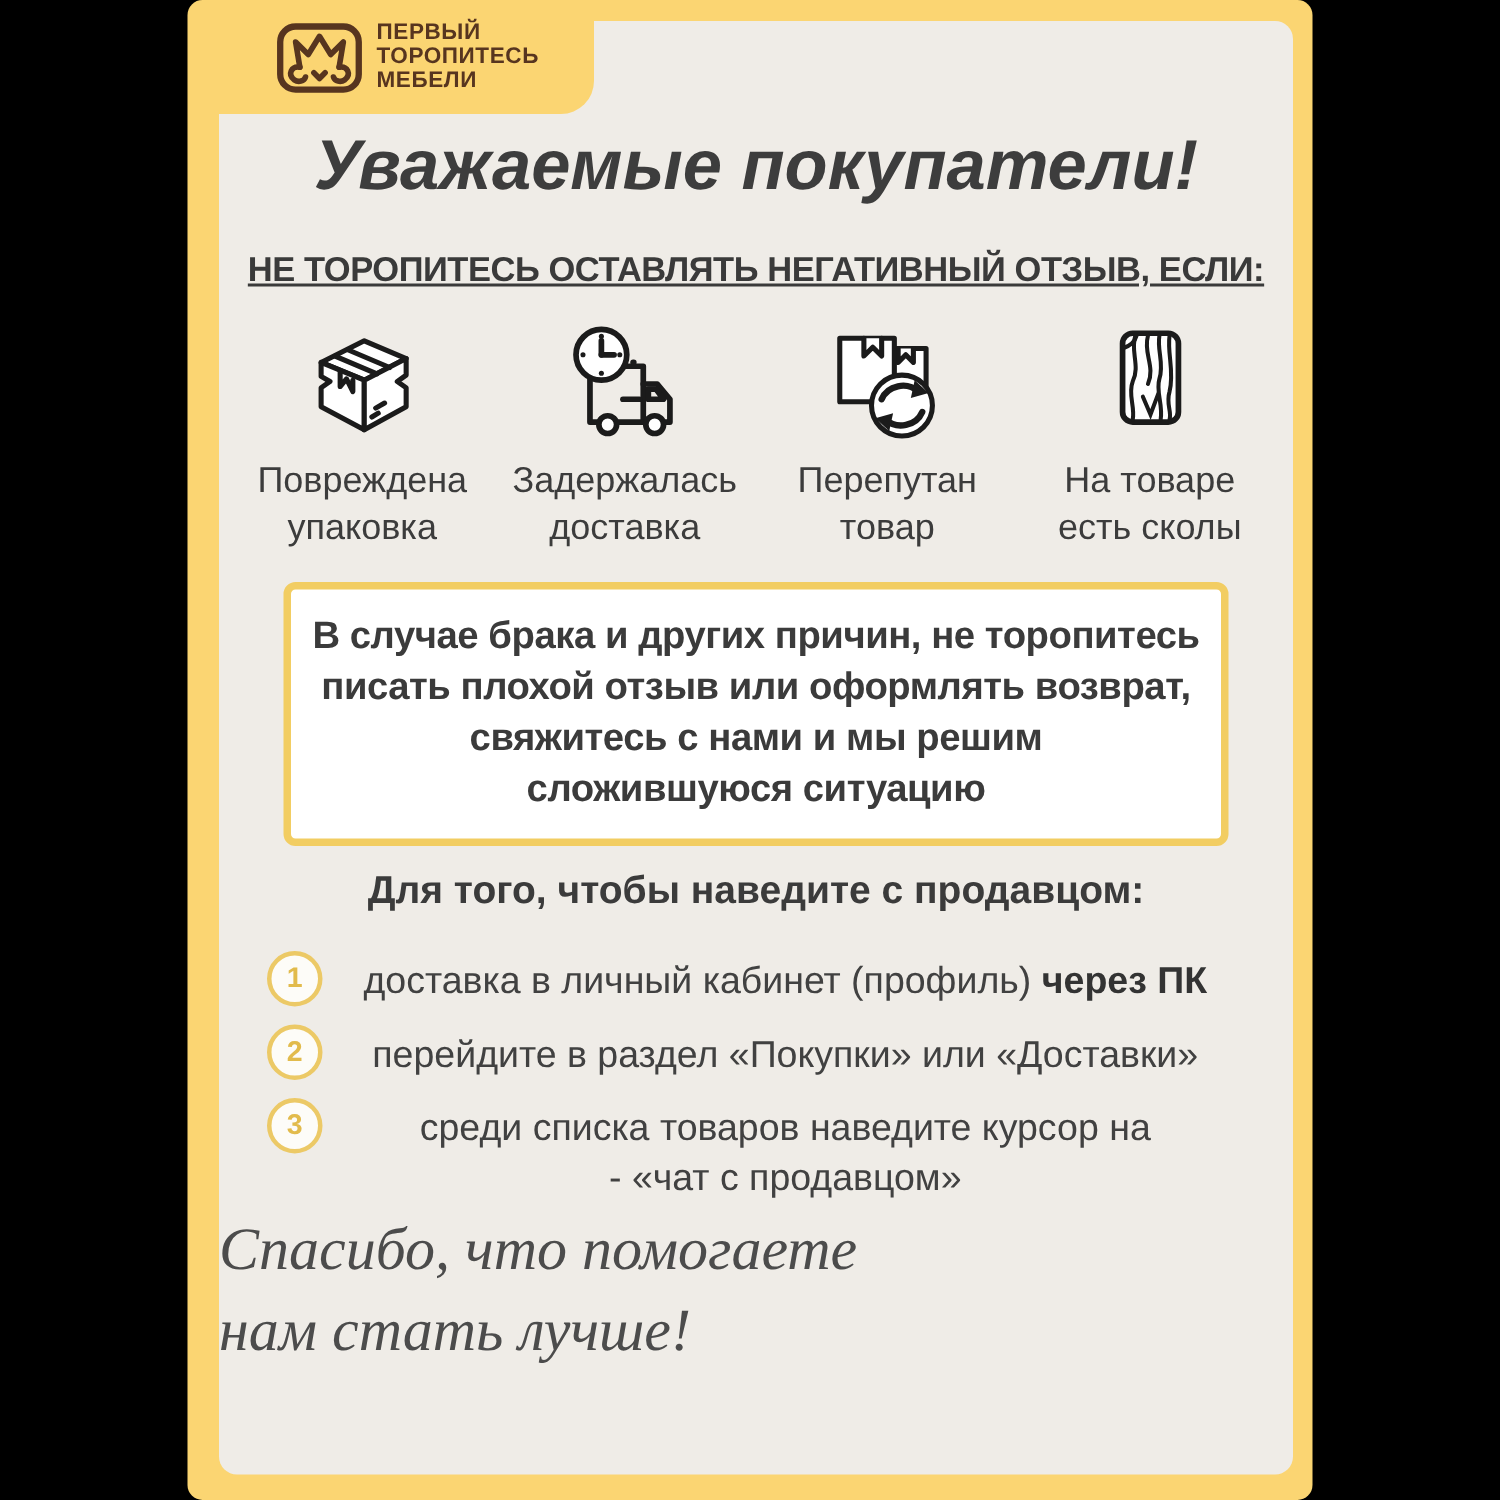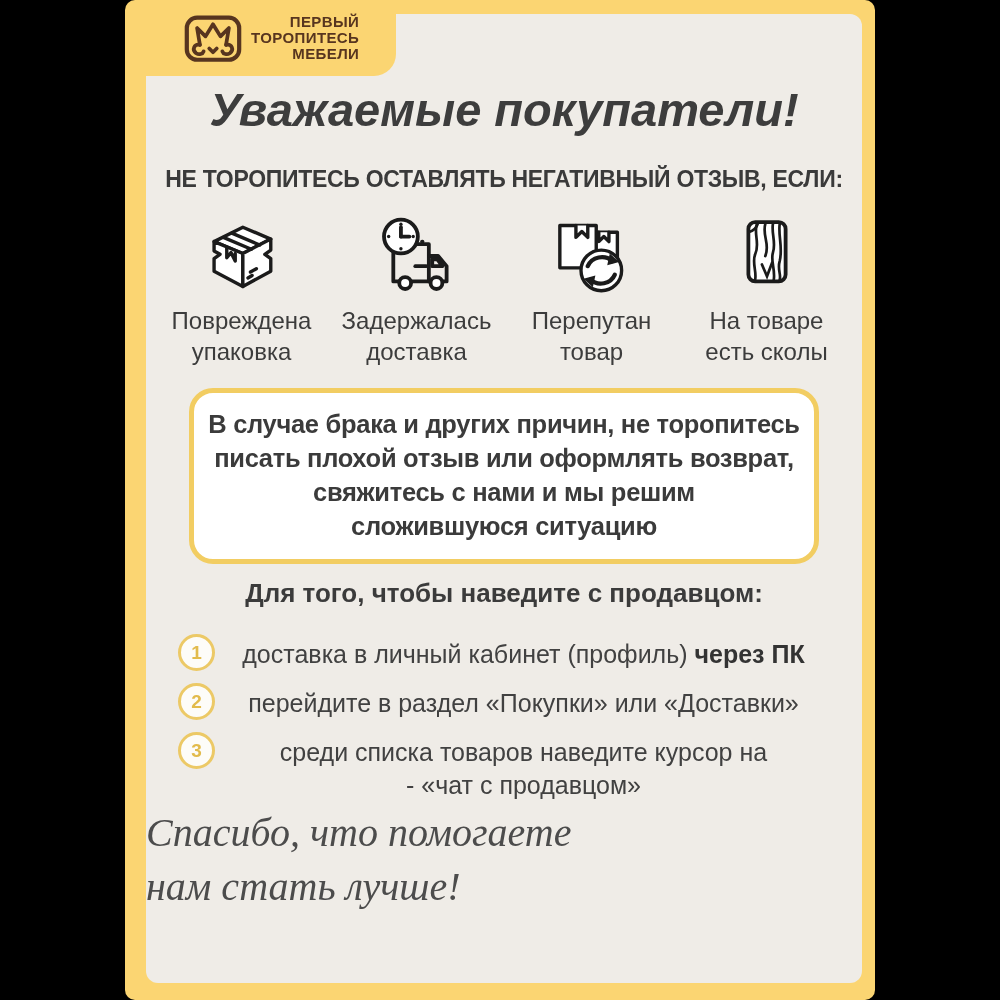--- a/index.html
+++ b/index.html
@@ -4,33 +4,33 @@
 <style>
   html,body{margin:0;padding:0;}
   body{width:1000px;height:1000px;background:#000;position:relative;overflow:hidden;
        font-family:"Liberation Sans",sans-serif;}
   .card{position:absolute;left:125px;top:0;width:750px;height:1000px;
         background:#fbd572;border-radius:10px;}
   .panel{position:absolute;left:11px;right:13px;top:14px;bottom:17px;
          background:#efece7;border-radius:12px;margin-left:10px;}
   .logo-tab{position:absolute;left:11px;top:0;width:260px;height:76px;
             background:#fbd572;border-bottom-right-radius:22px;
-            display:flex;align-items:center;gap:9px;padding-left:48px;box-sizing:border-box;text-align:right;}
+            display:flex;align-items:center;gap:9px;padding-left:48px;box-sizing:border-box;}
   .logo-badge{flex:none;width:58px;height:50px;}
   .logo-text{color:#57351f;font-weight:700;font-size:15px;line-height:1.07;letter-spacing:.4px;}
   .title{position:absolute;left:0;right:0;top:68px;text-align:center;
          font-size:47px;font-weight:700;font-style:italic;color:#3d3d3d;}
   .subtitle{position:absolute;left:0;right:0;top:152px;text-align:center;
-            font-size:23px;font-weight:700;color:#3a3a3a;letter-spacing:-.3px;}
+            font-size:23px;font-weight:700;color:#3a3a3a;letter-spacing:-.3px;text-decoration:underline;}
   .icons-row{position:absolute;left:8px;right:8px;top:198px;display:flex;}
   .reason{flex:1;text-align:center;}
   .reason svg{width:100px;height:88px;display:block;margin:0 auto;}
   .caption{font-size:24px;color:#3c3c3c;line-height:1.28;margin-top:6px;white-space:pre-line;}
   .notice{position:absolute;left:43px;right:43px;top:374px;background:#ffffff;
-          border:5px solid #f2cd62;border-radius:24px;padding:15px 6px;
+          border:5px solid #f2cd62;border-radius:8px;padding:15px 6px;
           text-align:center;font-size:25.5px;font-weight:700;line-height:1.33;
           color:#3b3b3b;white-space:pre-line;letter-spacing:-.3px;}
   .contact-heading{position:absolute;left:0;right:0;top:564px;text-align:center;
                    font-size:26px;font-weight:700;color:#3b3b3b;}
   .steps{position:absolute;left:0;right:0;top:620px;}
   .step{display:flex;align-items:flex-start;margin-bottom:12px;padding:0 30px 0 32px;}
   .step-num{flex:none;width:31px;height:31px;border-radius:50%;border:3px solid #ecc966;
             background:#fdfcf8;color:#e2bb4c;font-weight:700;font-size:19px;
             display:flex;align-items:center;justify-content:center;}
   .step-text{flex:1;text-align:center;font-size:25px;color:#414141;line-height:1.3;

